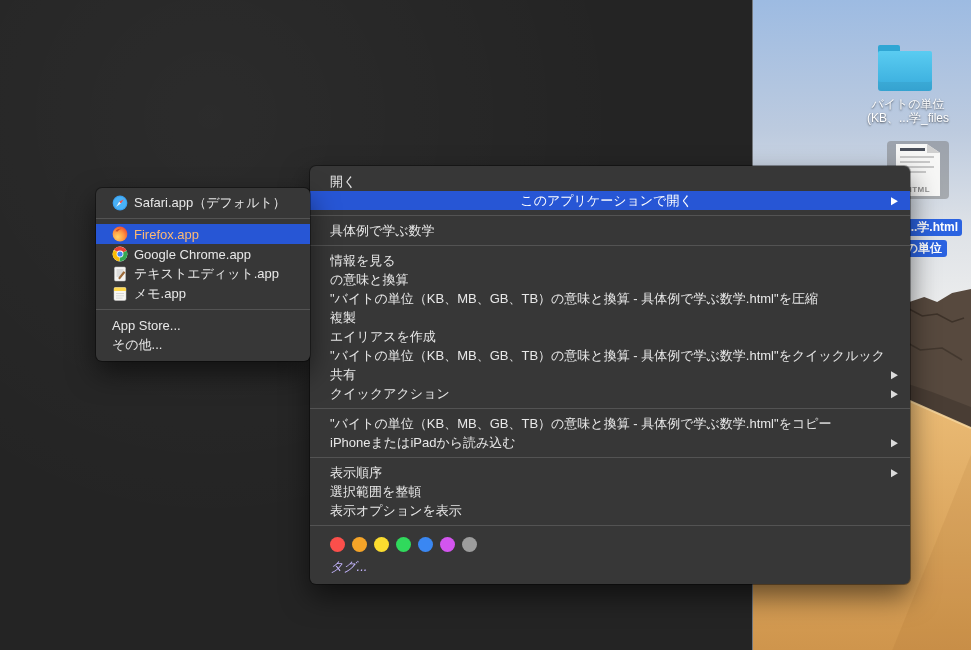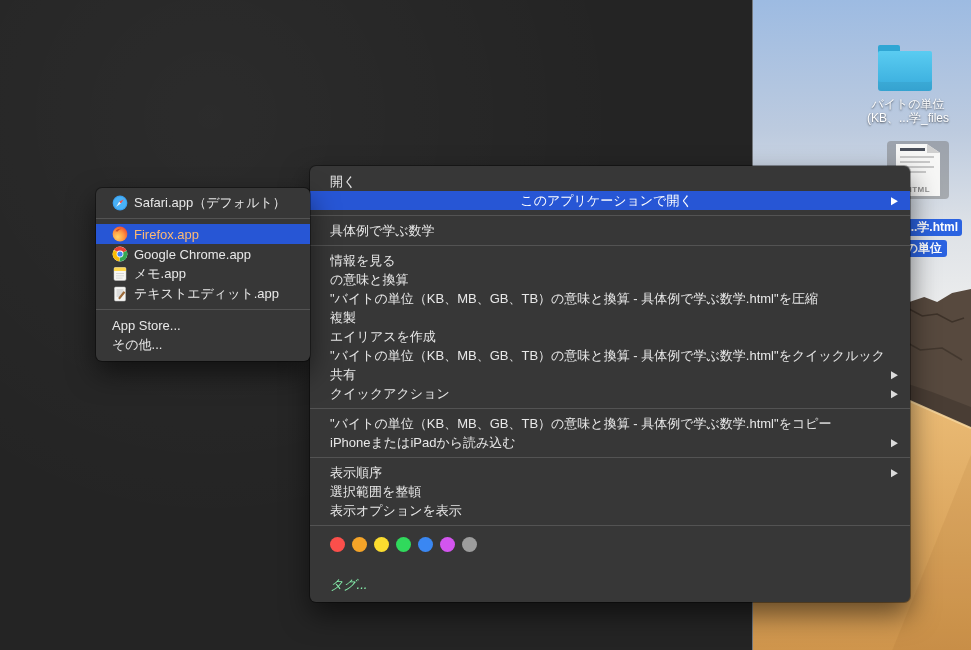--- a/index.html
+++ b/index.html
@@ -76,21 +76,21 @@
   
   #context-menu { left:310px; top:166px; width:600px; z-index:30; padding:6px 0 8px; }
   .menu-item {
     height:19px; display:flex; align-items:center;
     padding:0 12px 0 20px; font-size:13px; color:#e8e8e8; white-space:nowrap;
   }
   .menu-item .label { flex:1 1 auto; overflow:hidden; }
   .menu-item .arrow { flex:0 0 auto; font-size:9px; color:#dcdcdc; margin-left:8px; transform:scaleY(1.15); }
   .menu-item.highlighted { background:#2756d5; color:#fff;text-align:center; }
   .menu-item.highlighted .arrow { color:#fff; }
-  .menu-item.muted { color:#86efac; font-style:italic;margin-top:18px; }
+  .menu-item.muted { color:#c4b5fd; font-style:italic; }
   .tags-row { height:26px; display:flex; align-items:center; gap:7px; padding-left:20px; }
   .tag-dot { width:15px; height:15px; border-radius:50%; }
 
   
   #open-with-submenu { left:96px; top:188px; width:214px; z-index:40; padding:5px 0 6px; }
   .sub-item {
     height:20px; display:flex; align-items:center; gap:6px;
     padding:0 10px 0 16px; font-size:13px; color:#e8e8e8; white-space:nowrap;
   }
   .sub-item.highlighted { background:#2756d5; color:#fdba74; }
@@ -260,46 +260,46 @@
           <path d="M8,8 L8,0.6 A7.4,7.4 0 0 1 14.5,11.5 Z" fill="#fbbc05" transform="rotate(185 8 8)"></path>
           <circle cx="8" cy="8" r="3.4" fill="#fff"></circle>
           <circle cx="8" cy="8" r="2.6" fill="#4285f4"></circle>
         </svg>
       </span>
       <span class="label">Google Chrome.app</span>
     </div>
     <div class="sub-item">
       <span class="app-icon">
         <svg viewBox="0 0 16 16">
-          <rect x="2" y="1.5" width="12" height="13" rx="1.4" fill="#f7f6f2" stroke="#c9c9c9" stroke-width="0.5"></rect>
-          <path d="M2,2.9 a1.4,1.4 0 0 1 1.4,-1.4 h9.2 a1.4,1.4 0 0 1 1.4,1.4 v2 h-12 Z" fill="#ffd84d"></path>
-          <g stroke="#cfcfcf" stroke-width="0.8">
-            <line x1="4" y1="7.5" x2="12" y2="7.5"></line>
-            <line x1="4" y1="9.8" x2="12" y2="9.8"></line>
-            <line x1="4" y1="12.1" x2="10.5" y2="12.1"></line>
-          </g>
-        </svg>
-      </span>
-      <span class="label">メモ.app</span>
-    </div>
-    <div class="sub-item">
-      <span class="app-icon">
-        <svg viewBox="0 0 16 16">
           <rect x="2.5" y="1" width="11" height="14" rx="1.2" fill="#f4f4f2" stroke="#c9c9c9" stroke-width="0.5"></rect>
           <g stroke="#b9b9b9" stroke-width="0.8">
             <line x1="4.5" y1="4" x2="11.5" y2="4"></line>
             <line x1="4.5" y1="6" x2="11.5" y2="6"></line>
             <line x1="4.5" y1="8" x2="11.5" y2="8"></line>
             <line x1="4.5" y1="10" x2="10" y2="10"></line>
           </g>
           <rect x="8.6" y="4.8" width="2.2" height="9" rx="0.6" fill="#9c6b3a" transform="rotate(38 9.7 9.3)"></rect>
         </svg>
       </span>
       <span class="label">テキストエディット.app</span>
     </div>
+    <div class="sub-item">
+      <span class="app-icon">
+        <svg viewBox="0 0 16 16">
+          <rect x="2" y="1.5" width="12" height="13" rx="1.4" fill="#f7f6f2" stroke="#c9c9c9" stroke-width="0.5"></rect>
+          <path d="M2,2.9 a1.4,1.4 0 0 1 1.4,-1.4 h9.2 a1.4,1.4 0 0 1 1.4,1.4 v2 h-12 Z" fill="#ffd84d"></path>
+          <g stroke="#cfcfcf" stroke-width="0.8">
+            <line x1="4" y1="7.5" x2="12" y2="7.5"></line>
+            <line x1="4" y1="9.8" x2="12" y2="9.8"></line>
+            <line x1="4" y1="12.1" x2="10.5" y2="12.1"></line>
+          </g>
+        </svg>
+      </span>
+      <span class="label">メモ.app</span>
+    </div>
     <div class="menu-sep"></div>
     <div class="sub-item">
       <span class="label">App Store...</span>
     </div>
     <div class="sub-item">
       <span class="label">その他...</span>
     </div>
   </div>
 
 </body></html>

